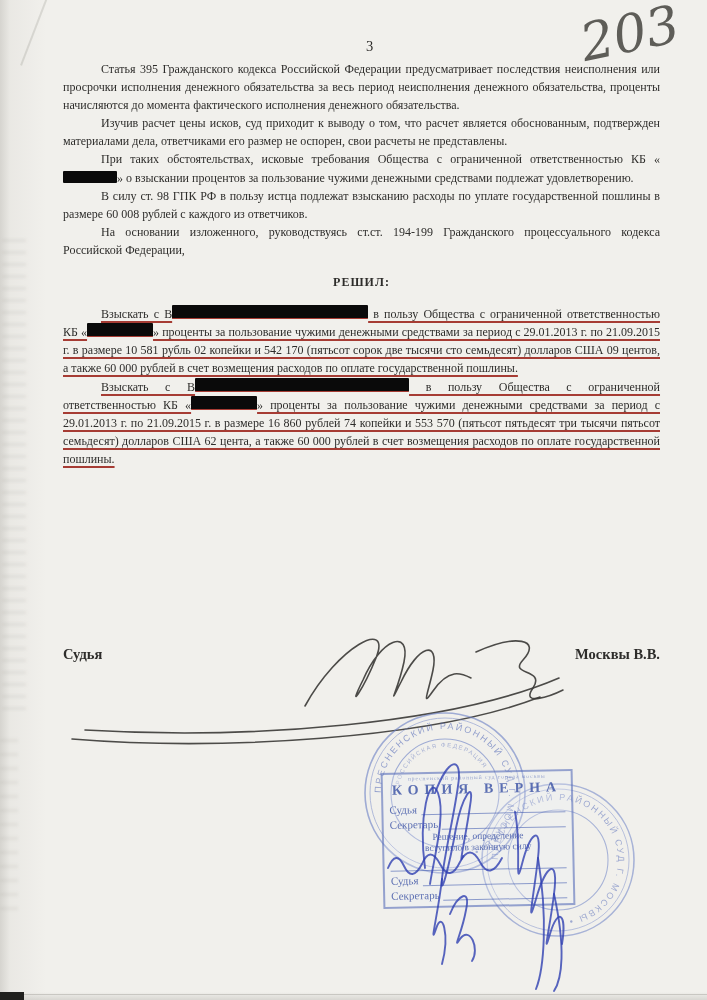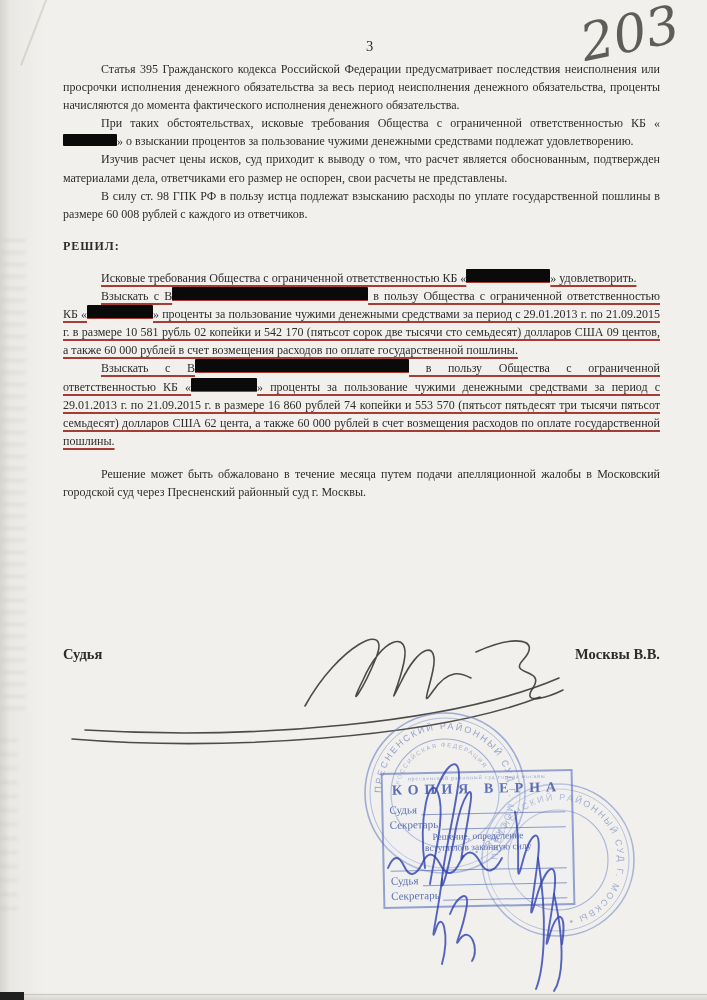--- a/index.html
+++ b/index.html
@@ -29,21 +29,21 @@
   .corner-mark{position:absolute;left:0;top:992px;width:24px;height:8px;background:#20201e;}
 
   .page-num{position:absolute;top:38px;left:366px;font-size:14.5px;}
 
   .hand-num{position:absolute;top:2px;left:568px;width:135px;height:66px;}
 
   
   .doc{position:absolute;left:63px;top:60px;width:597px;
     font-size:12px;line-height:18.1px;text-align:justify;}
   .doc p{margin:0;text-indent:38px;}
-  .doc p.heading{text-indent:0;font-weight:bold;letter-spacing:1px;margin:14px 0;}
+  .doc p.heading{text-align:center;text-indent:0;font-weight:bold;letter-spacing:1px;margin:14px 0;}
   .doc p.spaced{margin-top:15px;}
   .redline{
     text-decoration:underline;
     text-decoration-color:#a63c34;
     text-decoration-thickness:1.5px;
     text-underline-offset:3px;
   }
   .redact{display:inline-block;height:12px;background:#0a0a0a;vertical-align:-1px;border-radius:1px;}
   .redline .redact{border-bottom:1.5px solid #a63c34;height:13px;}
 
@@ -93,28 +93,27 @@
   <div class="bottom-line"></div>
   <div class="corner-mark"></div>
 
   <div class="page-num">3</div>
   <svg class="hand-num" viewBox="0 0 135 66">
     <text x="14" y="50" font-family="'DejaVu Serif',serif" font-style="italic" font-size="52" fill="#45443f" opacity="0.85" transform="rotate(-12 60 40)">203</text>
   </svg>
 
   <div class="doc">
       <p class="">Статья 395 Гражданского кодекса Российской Федерации предусматривает последствия неисполнения или просрочки исполнения денежного обязательства за весь период неисполнения денежного обязательства, проценты начисляются до момента фактического исполнения денежного обязательства.</p>
+      <p class="">Изучив расчет цены исков, суд приходит к выводу о том, что расчет является обоснованным, подтвержден материалами дела, ответчиками его размер не оспорен, свои расчеты не представлены.</p>
       <p class="">При таких обстоятельствах, исковые требования Общества с ограниченной ответственностью КБ «<span class="redact" style="width: 54px;"></span>» о взыскании процентов за пользование чужими денежными средствами подлежат удовлетворению.</p>
-      <p class="">Изучив расчет цены исков, суд приходит к выводу о том, что расчет является обоснованным, подтвержден материалами дела, ответчиками его размер не оспорен, свои расчеты не представлены.</p>
       <p class="">В силу ст. 98 ГПК РФ в пользу истца подлежат взысканию расходы по уплате государственной пошлины в размере 60 008 рублей с каждого из ответчиков.</p>
+      <p class="">На основании изложенного, руководствуясь ст.ст. 194-199 Гражданского процессуального кодекса Российской Федерации,</p>
       <p class="heading ">РЕШИЛ:</p>
-      <p class="redline ">Исковые требования Общества с ограниченной ответственностью КБ «<span class="redact" style="width: 84px;"></span>» удовлетворить.</p>
       <p class="redline ">Взыскать с В<span class="redact" style="width: 196px;"></span> в пользу Общества с ограниченной ответственностью КБ «<span class="redact" style="width: 66px;"></span>» проценты за пользование чужими денежными средствами за период с 29.01.2013 г. по 21.09.2015 г. в размере 10 581 рубль 02 копейки и 542 170 (пятьсот сорок две тысячи сто семьдесят) долларов США 09 центов, а также 60 000 рублей в счет возмещения расходов по оплате государственной пошлины.</p>
       <p class="redline ">Взыскать с В<span class="redact" style="width: 214px;"></span> в пользу Общества с ограниченной ответственностью КБ «<span class="redact" style="width: 66px;"></span>» проценты за пользование чужими денежными средствами за период с 29.01.2013 г. по 21.09.2015 г. в размере 16 860 рублей 74 копейки и 553 570 (пятьсот пятьдесят три тысячи пятьсот семьдесят) долларов США 62 цента, а также 60 000 рублей в счет возмещения расходов по оплате государственной пошлины.</p>
-      <p class="spaced">Решение может быть обжаловано в течение месяца путем подачи апелляционной жалобы в Московский городской суд через Пресненский районный суд г. Москвы.</p>
     </div>
 
   <div class="sig-row">
     <span>Судья</span>
     <span>Москвы В.В.</span>
   </div>
 
   <svg class="sig-scrawl" viewBox="0 0 540 140">
     <path d="M 235,88 C 268,28 322,0 306,40 C 293,72 276,96 293,62 C 311,20 341,10 334,44 C 328,72 316,93 331,64 C 349,26 369,22 363,52 C 358,76 351,90 363,73 C 379,50 391,55 401,60"></path>
     <path d="M 406,34 C 446,16 472,21 453,42 C 438,58 476,50 463,70 C 450,89 481,78 493,72"></path>

